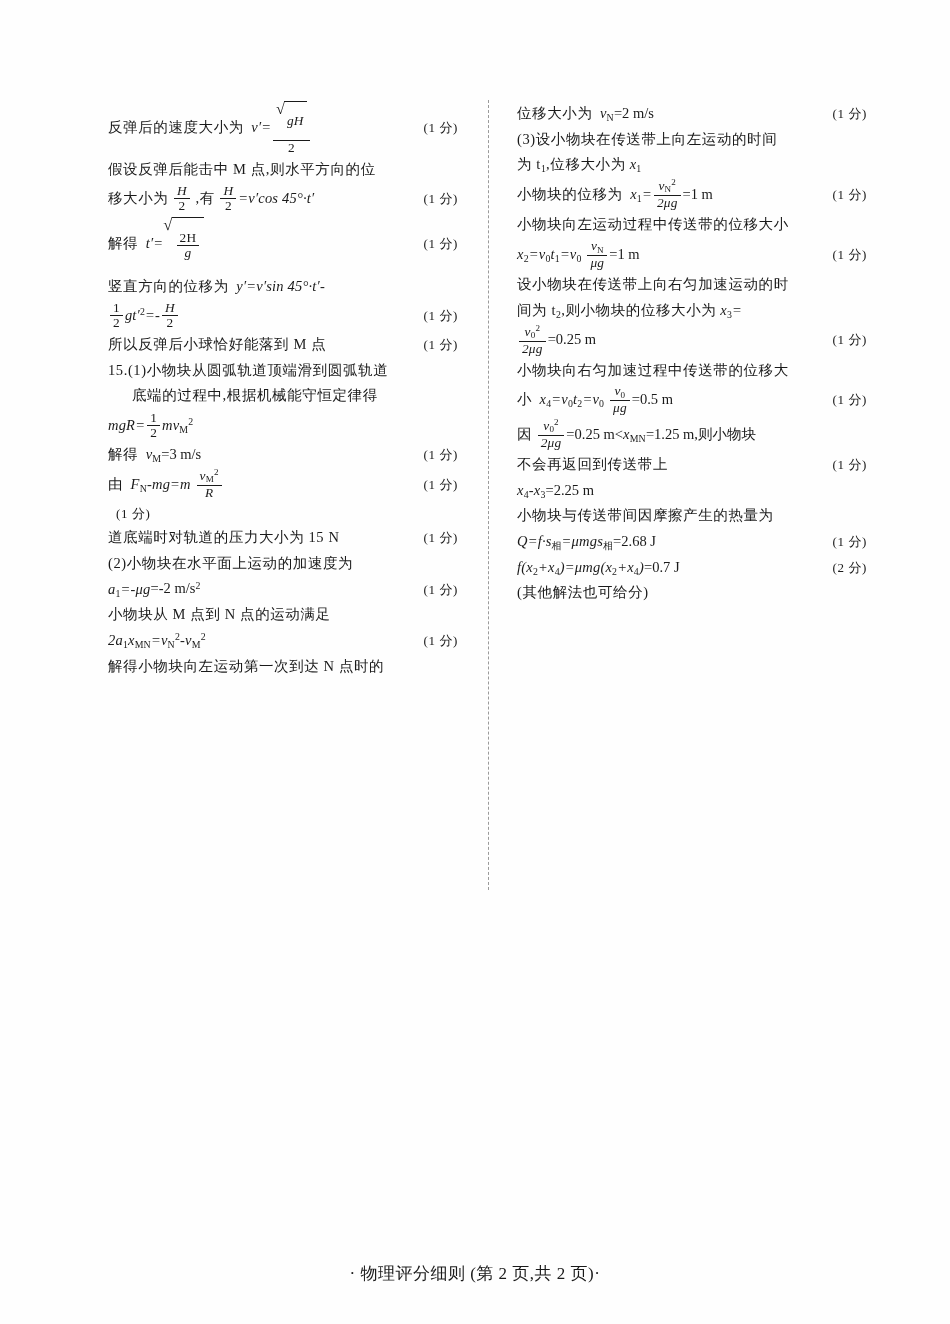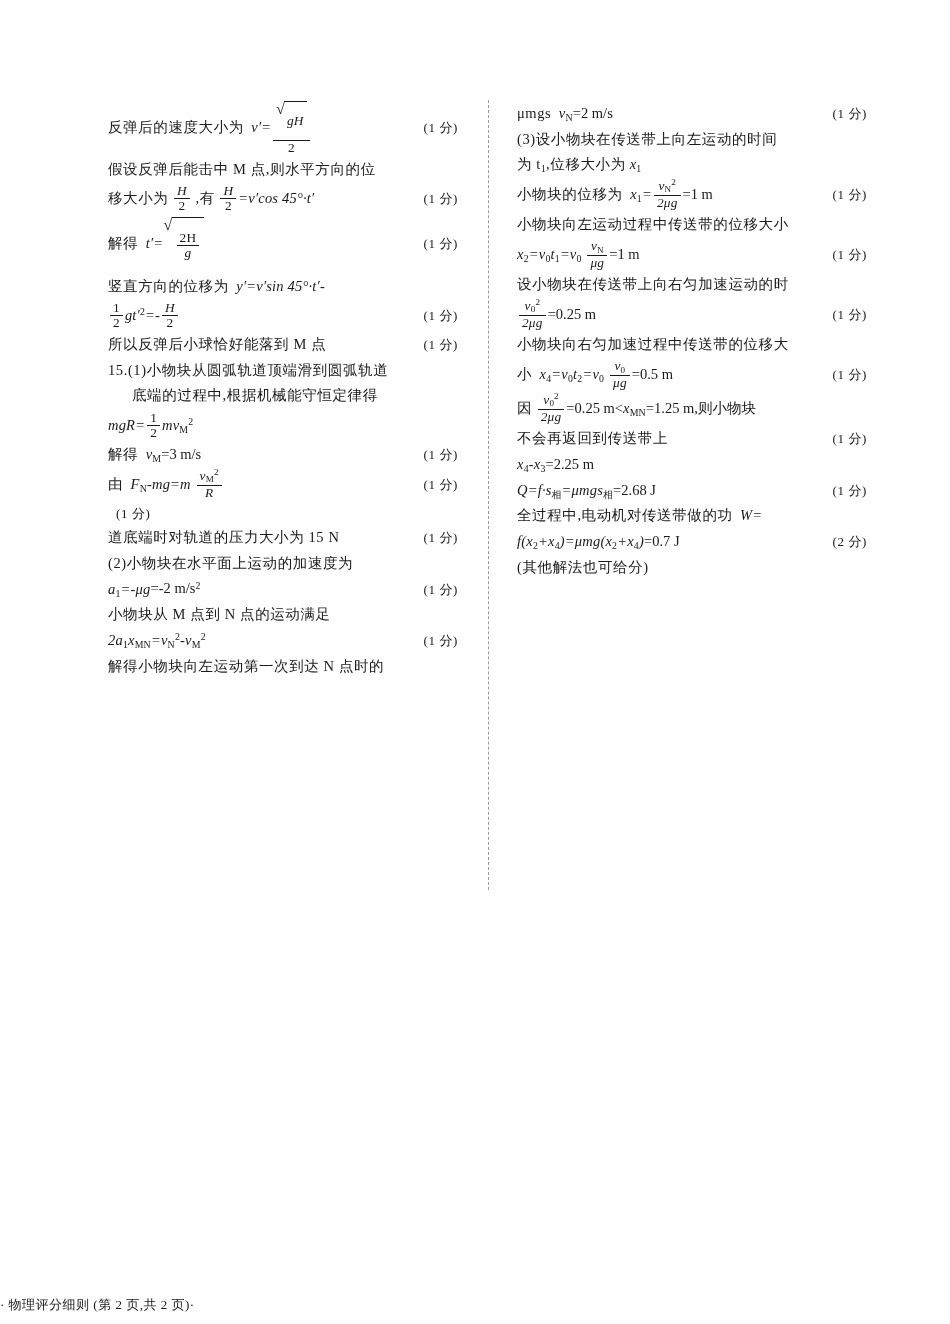--- a/index.html
+++ b/index.html
@@ -101,23 +101,24 @@
   .sqrt > .bar {
     border-top: 1px solid #1a1a1a;
     padding: 12px 3px;
   }
   sub { font-size: 0.68em; vertical-align: -0.28em; font-style: normal; }
   sup { font-size: 0.68em; vertical-align: 0.52em; font-style: normal; }
   .tall { line-height: 2.1; }
   .footer {
     position: absolute;
     left: 0;
-    top: 1296px;
+    top: 1262px;
     width: 950px;
-    font-size: 13px;
+    text-align: center;
+    font-size: 17px;
     letter-spacing: 0.5px;
   }
   .blk { margin-top: 1px; }
 </style>
 </head>
 <body>
 
 <div class="page">
 
   <div class="columns">
@@ -270,21 +271,21 @@
       </div>
 
     </div>
 
     <div class="divider"></div>
 
     <div class="col col-right">
 
       <div class="line">
         <span class="txt">
-          <span class="cn">μmgs</span>
+          <span class="cn">位移大小为</span>
           <span class="math">&nbsp;v<sub>N</sub></span><span class="up">=2 m/s</span>
         </span>
         <span class="score cn">(1 分)</span>
       </div>
 
       <div class="line">
         <span class="txt cn">(3)设小物块在传送带上向左运动的时间</span>
       </div>
 
       <div class="line">
@@ -315,20 +316,25 @@
               <span class="den">μg</span>
             </span><span class="up">=1 m</span>
         </span>
         <span class="score cn">(1 分)</span>
       </div>
 
       <div class="line">
         <span class="txt cn">设小物块在传送带上向右匀加速运动的时</span>
       </div>
 
+      <div class="line">
+        <span class="txt">
+          <span class="cn">间为 t</span><span class="math"><sub>2</sub></span><span class="cn">,则小物块的位移大小为</span><span class="math">&nbsp;x<sub>3</sub>=</span>
+        </span>
+      </div>
 
       <div class="line tall">
         <span class="txt">
           <span class="frac math">
               <span class="num">v<sub>0</sub><sup>2</sup></span>
               <span class="den">2μg</span>
             </span><span class="up">=0.25 m</span>
         </span>
         <span class="score cn">(1 分)</span>
       </div>
@@ -363,34 +369,31 @@
         <span class="score cn">(1 分)</span>
       </div>
 
 
       <div class="line">
         <span class="txt">
           <span class="math">x<sub>4</sub>-x<sub>3</sub></span><span class="up">=2.25 m</span>
         </span>
       </div>
 
+      <div class="line">
+        <span class="txt cn">小物块与传送带间因摩擦产生的热量为</span>
+      </div>
 
       <div class="line">
         <span class="txt">
           <span class="math">Q=f·s<sub>相</sub>=μmgs<sub>相</sub></span><span class="up">=2.68 J</span>
         </span>
         <span class="score cn">(1 分)</span>
       </div>
 
-      <div class="line">
-        <span class="txt">
-          <span class="cn">全过程中,电动机对传送带做的功</span>
-          <span class="math">&nbsp;W=</span>
-        </span>
-      </div>
 
       <div class="line">
         <span class="txt">
           <span class="math">f(x<sub>2</sub>+x<sub>4</sub>)=μmg(x<sub>2</sub>+x<sub>4</sub>)</span><span class="up">=0.7 J</span>
         </span>
         <span class="score cn">(2 分)</span>
       </div>
 
       <div class="line">
         <span class="txt cn">(其他解法也可给分)</span>

